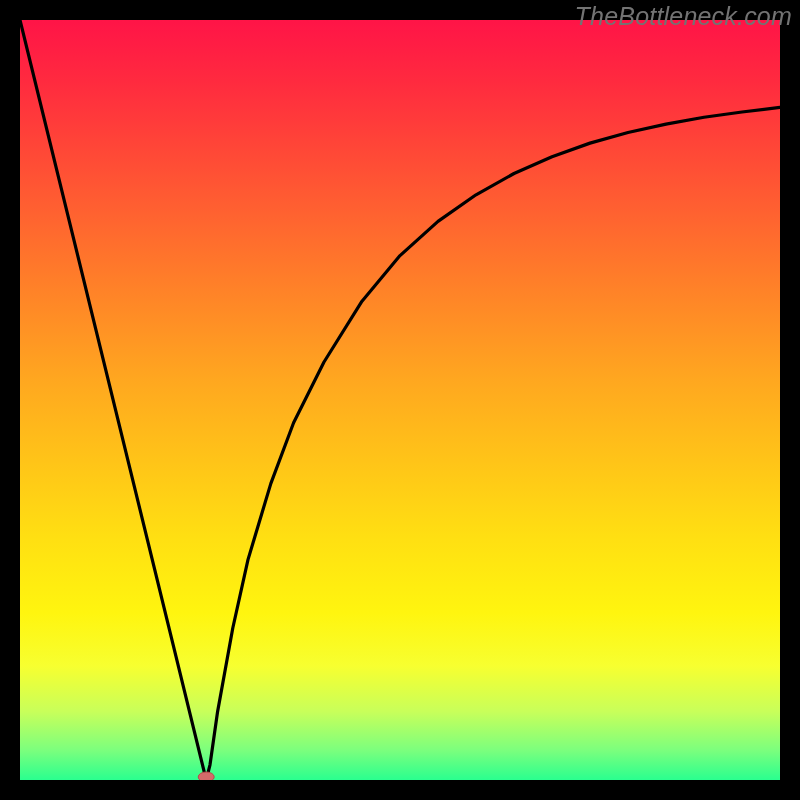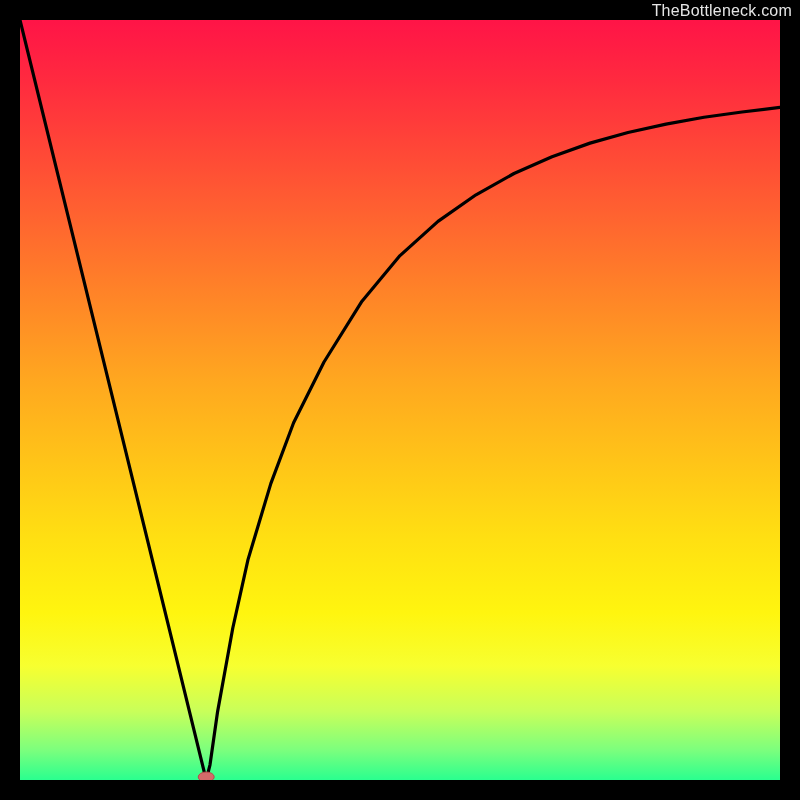--- a/index.html
+++ b/index.html
@@ -47,24 +47,25 @@
   .minimum-dot {
     fill: #d46a6a;
     stroke: #b84a4a;
     stroke-width: 1;
   }
   .watermark {
     position: absolute;
     top: 2px;
     right: 8px;
     font-family: Arial, Helvetica, sans-serif;
-    font-size: 16px;
-    color: #e5e5e5;
+    font-size: 25px;
+    color: #737373;
     user-select: none;
     letter-spacing: 0.2px;
+    font-style: italic;
   }
 </style>
 </head>
 <body>
 
 <div class="frame">
   <div class="plot-bg"></div>
   <svg class="curve" viewBox="0 0 760 760">
     <path id="curvePath" fill="none" stroke="#000" stroke-width="3.2" stroke-linecap="round" stroke-linejoin="round" d="M0.00 0.00 L38.00 155.04 L76.00 310.08 L114.00 465.12 L152.00 620.16 L186.20 760.00 L190.00 744.80 L197.60 691.60 L212.80 608.00 L228.00 539.60 L250.80 463.60 L273.60 402.80 L304.00 342.00 L342.00 281.20 L380.00 235.60 L418.00 201.40 L456.00 174.80 L494.00 153.52 L532.00 136.80 L570.00 123.12 L608.00 112.48 L646.00 104.12 L684.00 97.28 L722.00 91.96 L760.00 87.40 "></path>
     <ellipse id="minDot" class="minimum-dot" rx="8" ry="5" cx="186.20" cy="757.00"></ellipse>

